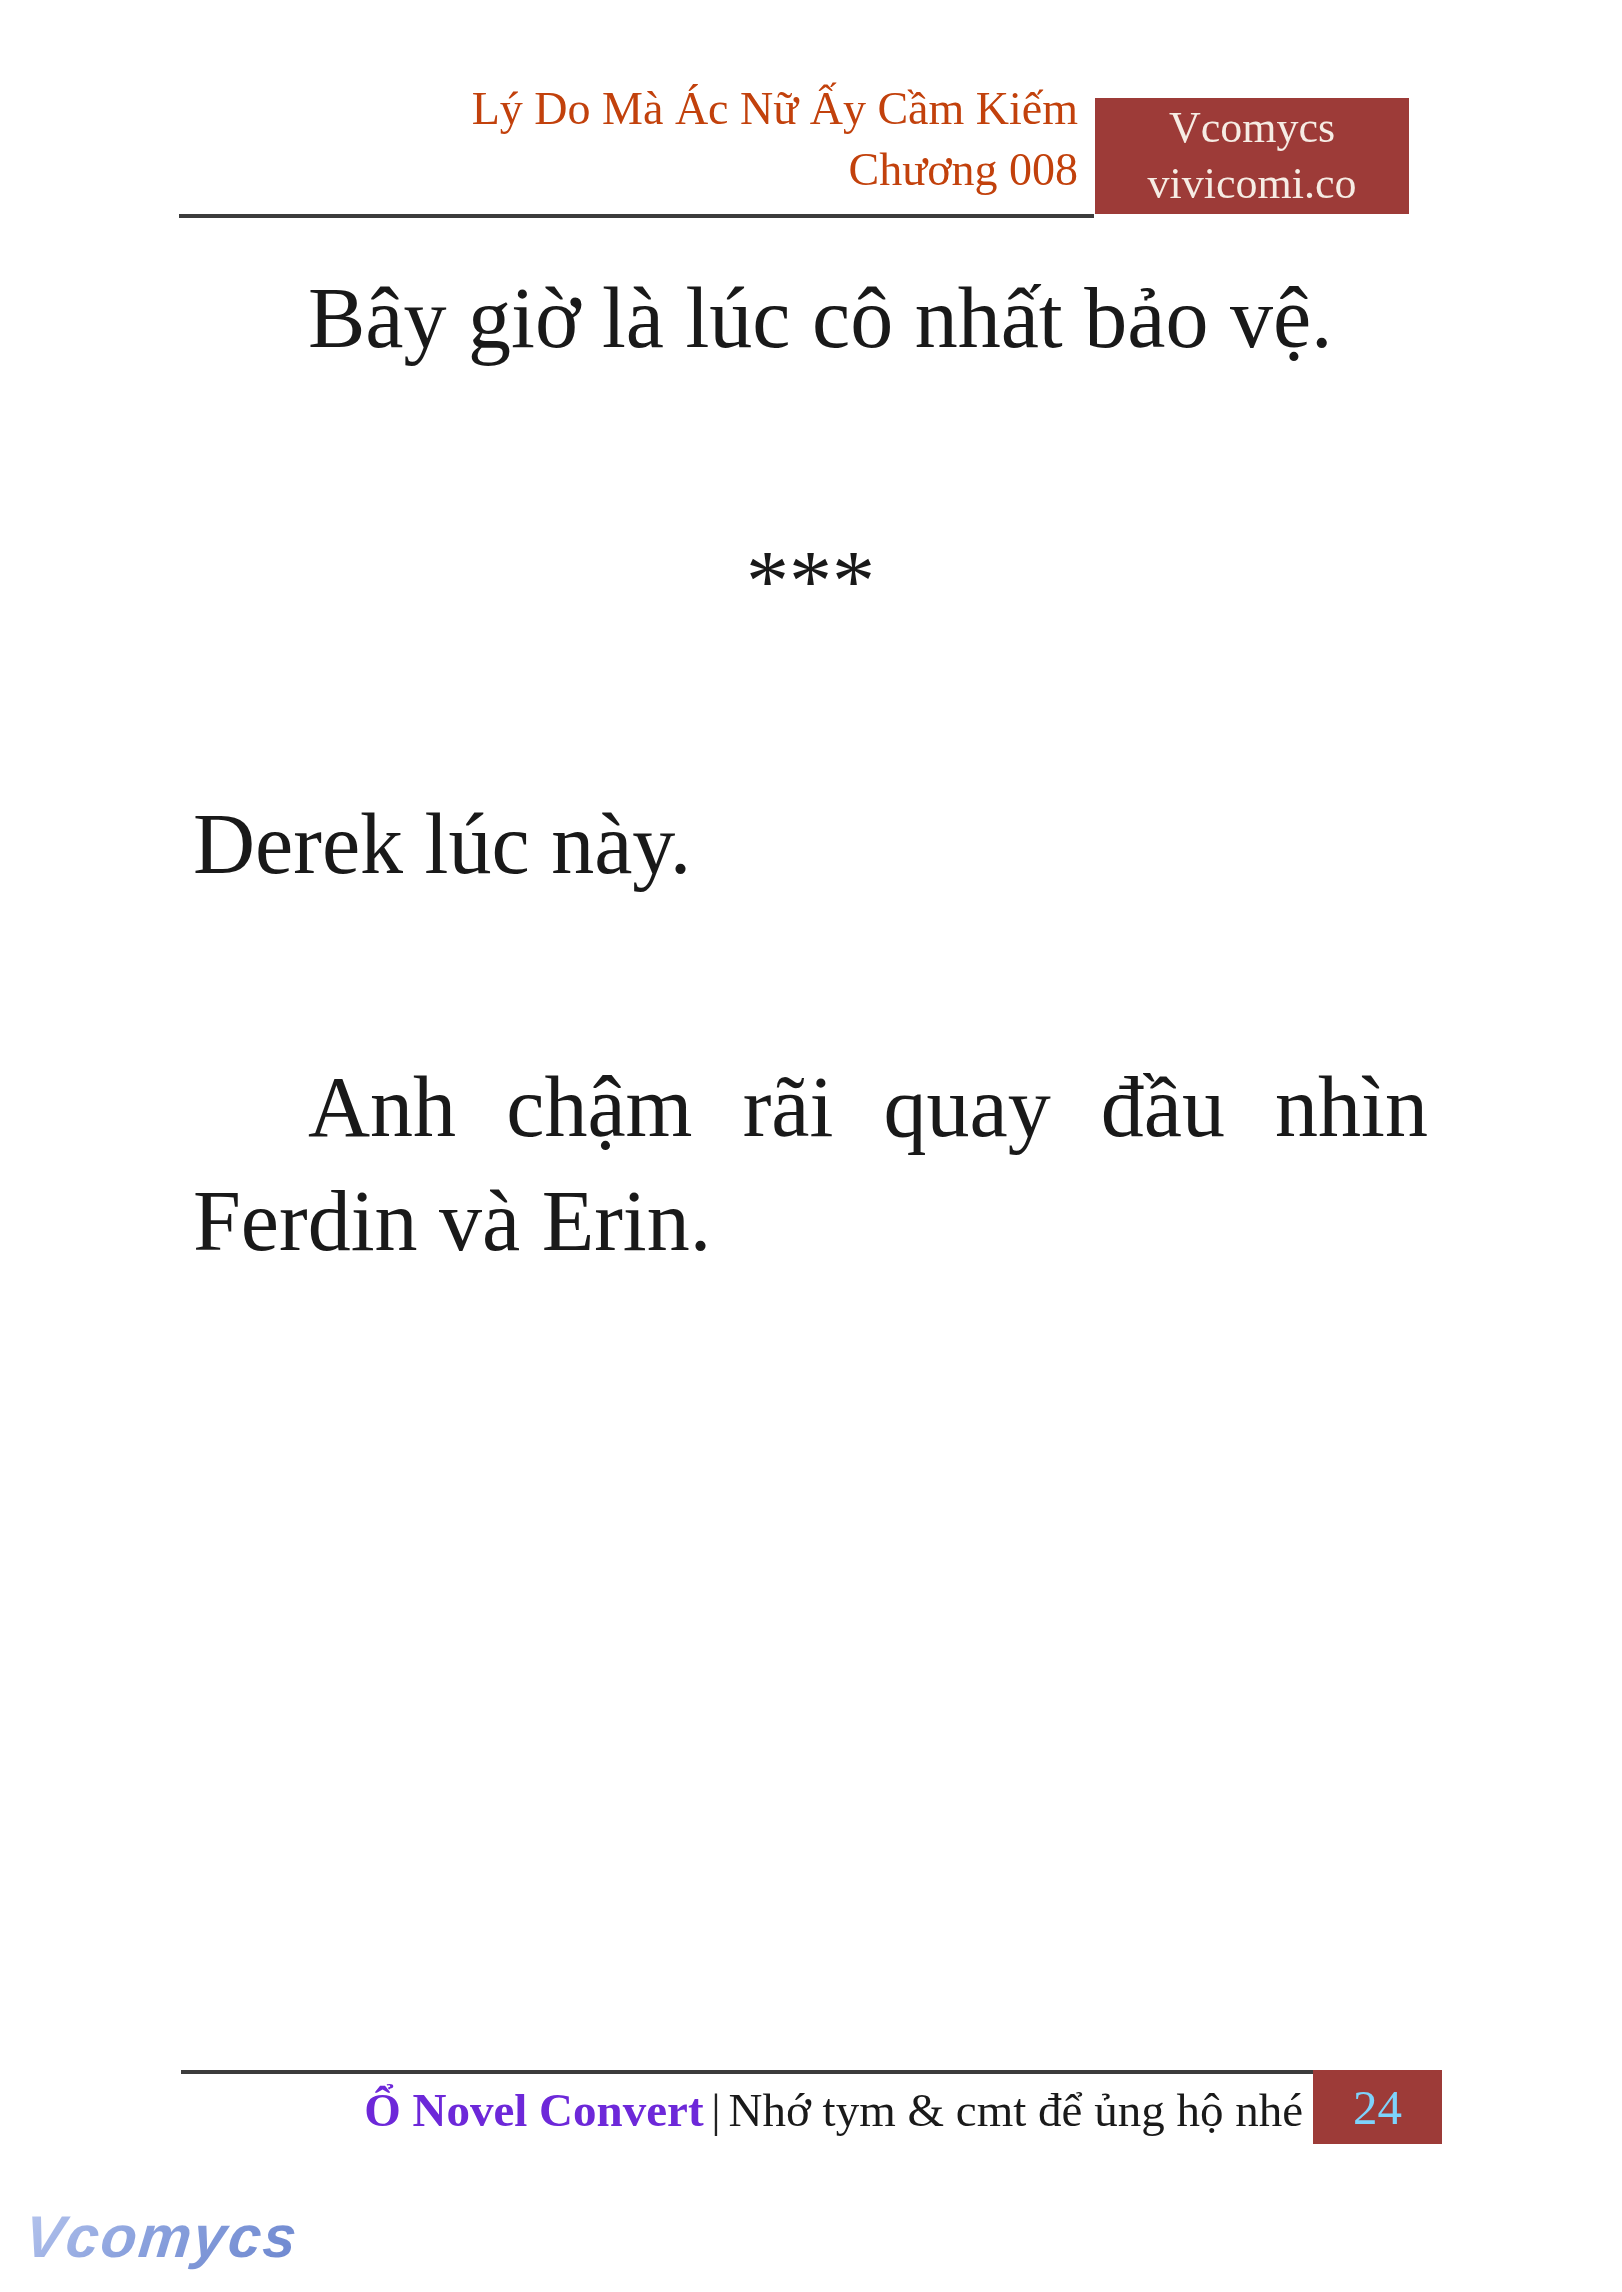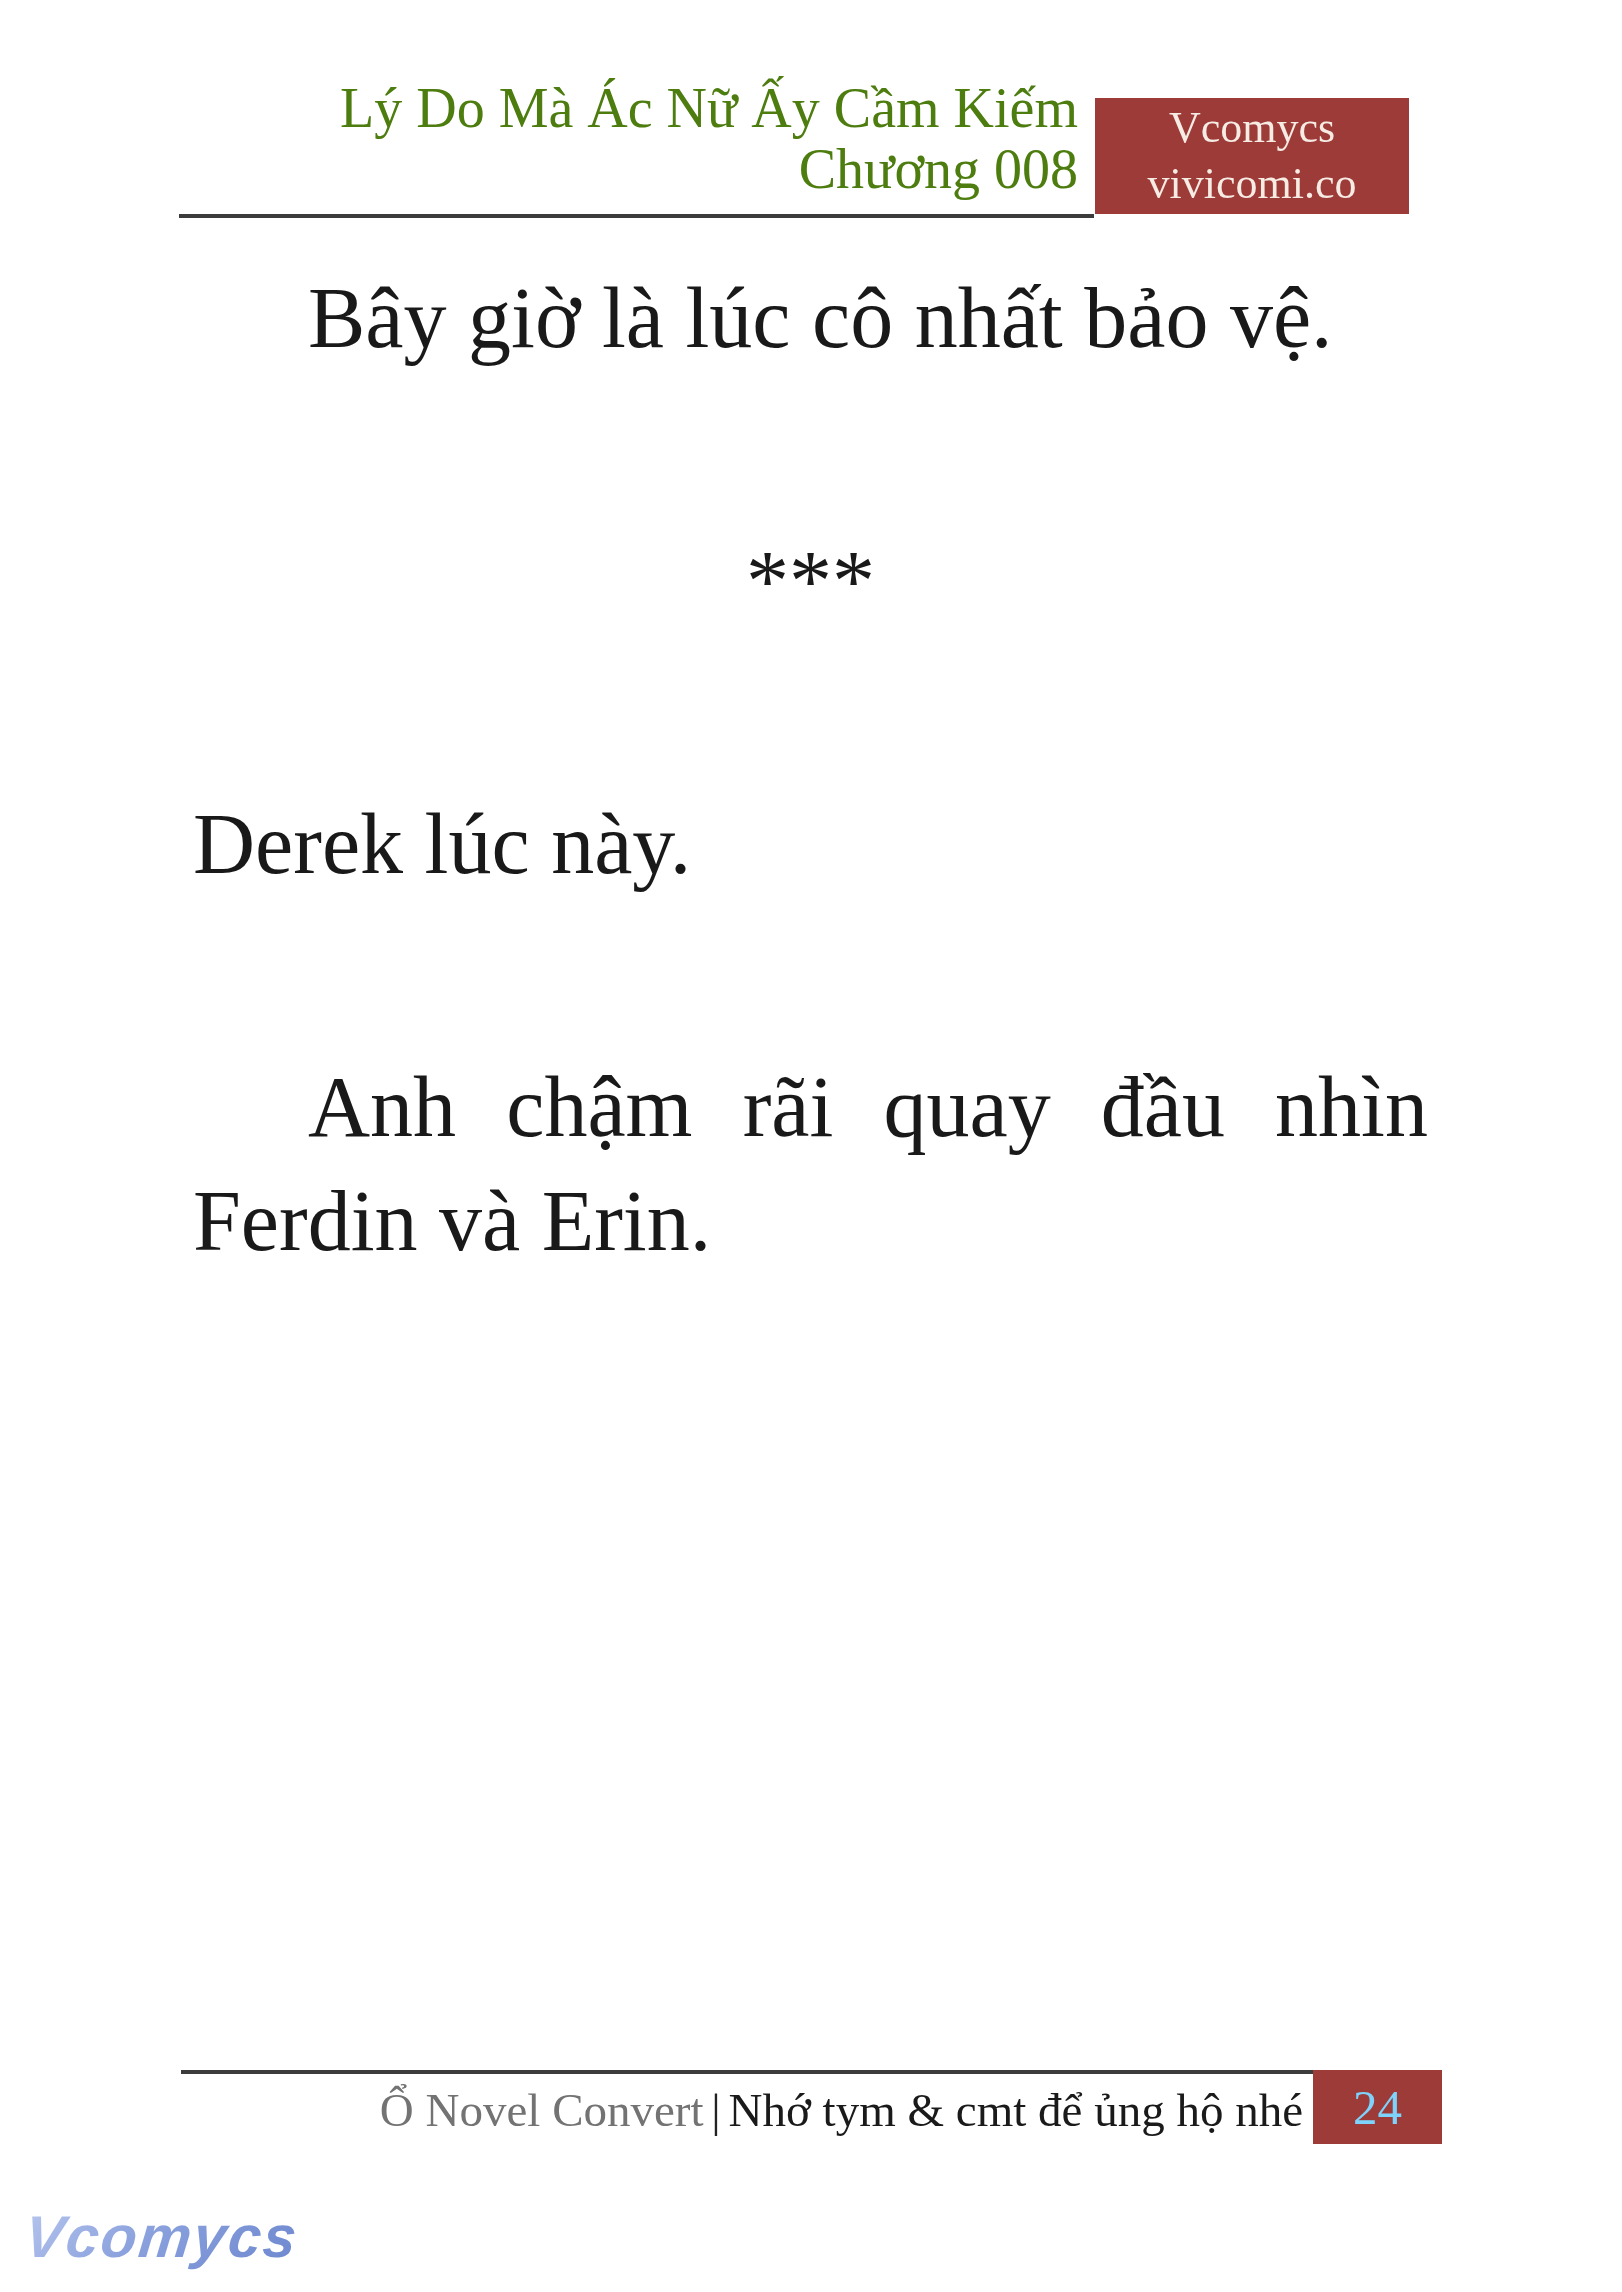--- a/index.html
+++ b/index.html
@@ -11,23 +11,23 @@
     overflow: hidden;
     font-family: "Liberation Serif", "DejaVu Serif", serif;
   }
 
   
   .header-title {
     position: absolute;
     top: 78px;
     right: 544px;
     text-align: right;
-    font-size: 56px;
+    font-size: 46px;
     line-height: 61px;
-    color: #4d7c0f;
+    color: #c2410c;
     white-space: nowrap;
   }
   .brand-box {
     position: absolute;
     left: 1095px;
     top: 98px;
     width: 314px;
     height: 116px;
     background: #9d3b38;
     color: #f6ece4;
@@ -84,21 +84,21 @@
   }
   .footer-text {
     position: absolute;
     top: 2084px;
     right: 319px;
     font-size: 47px;
     line-height: 53px;
     white-space: nowrap;
     color: #1a1a1a;
   }
-  .footer-text .brand { color: #737373; font-weight: normal; }
+  .footer-text .brand { color: #6d28d9; font-weight: bold; }
   .footer-text .sep { color: #222222; padding: 0 7.8px; }
   .page-number-box {
     position: absolute;
     left: 1313px;
     top: 2070px;
     width: 129px;
     height: 74px;
     background: #9d3b38;
     color: #7dd3fc;
     font-size: 49px;

